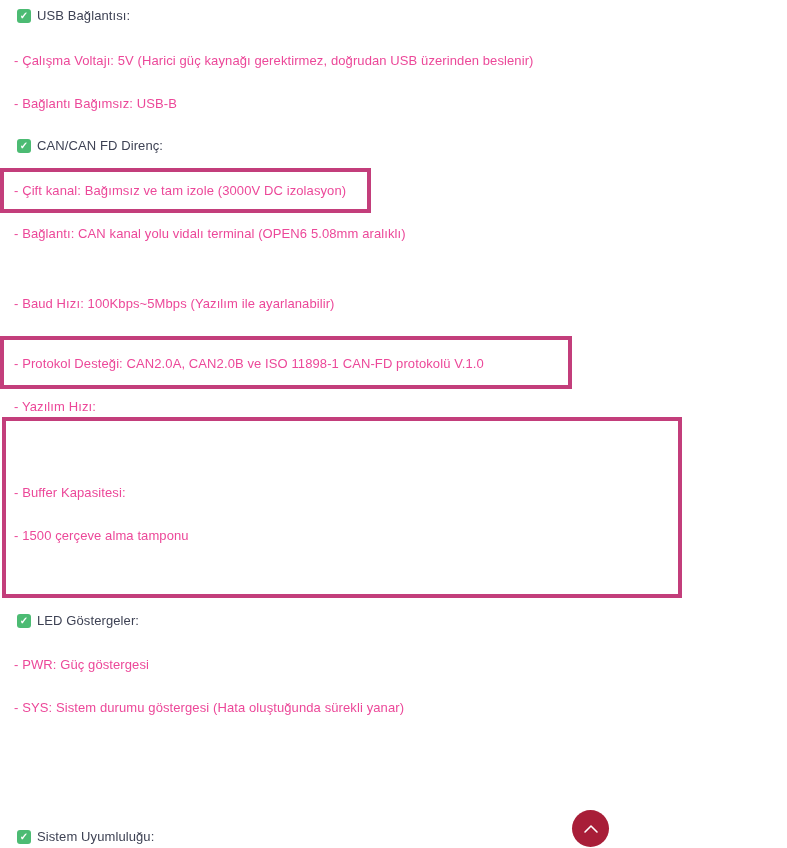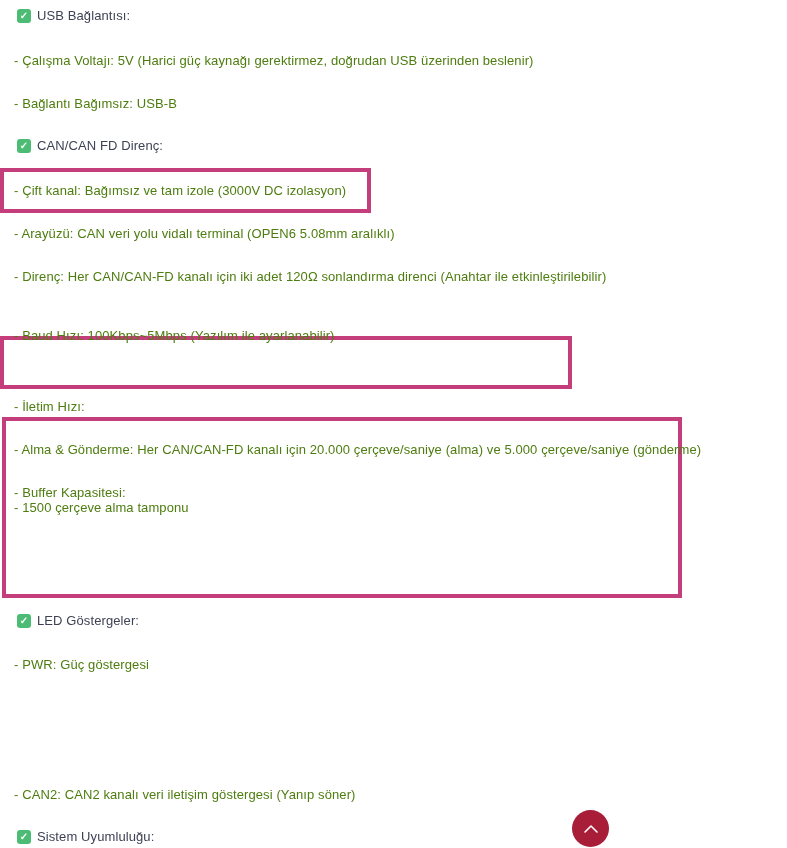--- a/index.html
+++ b/index.html
@@ -11,21 +11,21 @@
     height: 848px;
     background: #ffffff;
     overflow: hidden;
     color: #3e4254;
   }
   .spec-line {
     position: absolute;
     left: 14px;
     font-size: 13px;
     line-height: 16px;
-    color: #4d7c0f;
+    color: #ec4899;
     letter-spacing: 0.1px;
     white-space: pre;
   }
   .spec-header {
     position: absolute;
     left: 17px;
     display: flex;
     align-items: center;
     gap: 6px;
     font-size: 13px;
@@ -87,34 +87,33 @@
     <span>USB Bağlantısı:</span>
   </div>
   <div class="spec-line" style="top:53px">- Çalışma Voltajı: 5V (Harici güç kaynağı gerektirmez, doğrudan USB üzerinden beslenir)</div>
   <div class="spec-line" style="top:96px">- Bağlantı Bağımsız: USB-B</div>
 
   <div class="spec-header" style="top:138px">
     <span class="check-icon">✓</span>
     <span>CAN/CAN FD Direnç:</span>
   </div>
   <div class="spec-line" style="top:183px">- Çift kanal: Bağımsız ve tam izole (3000V DC izolasyon)</div>
-  <div class="spec-line" style="top:226px">- Arayüzü: CAN veri yolu vidalı terminal (OPEN6 5.08mm aralıklı)</div>
-  <div class="spec-line" style="top:269px">- Direnç: Her CAN/CAN-FD kanalı için iki adet 120Ω sonlandırma direnci (Anahtar ile etkinleştirilebilir)</div>
-  <div class="spec-line" style="top:328px">- Baud Hızı: 100Kbps~5Mbps (Yazılım ile ayarlanabilir)</div>
-  <div class="spec-line" style="top:399px">- İletim Hızı:</div>
-  <div class="spec-line" style="top:442px">- Alma &amp; Gönderme: Her CAN/CAN-FD kanalı için 20.000 çerçeve/saniye (alma) ve 5.000 çerçeve/saniye (gönderme)</div>
+  <div class="spec-line" style="top:226px">- Bağlantı: CAN kanal yolu vidalı terminal (OPEN6 5.08mm aralıklı)</div>
+  <div class="spec-line" style="top:296px">- Baud Hızı: 100Kbps~5Mbps (Yazılım ile ayarlanabilir)</div>
+  <div class="spec-line" style="top:356px">- Protokol Desteği: CAN2.0A, CAN2.0B ve ISO 11898-1 CAN-FD protokolü V.1.0</div>
+  <div class="spec-line" style="top:399px">- Yazılım Hızı:</div>
   <div class="spec-line" style="top:485px">- Buffer Kapasitesi:</div>
-  <div class="spec-line" style="top:500px">- 1500 çerçeve alma tamponu</div>
+  <div class="spec-line" style="top:528px">- 1500 çerçeve alma tamponu</div>
 
   <div class="spec-header" style="top:613px">
     <span class="check-icon">✓</span>
     <span>LED Göstergeler:</span>
   </div>
   <div class="spec-line" style="top:657px">- PWR: Güç göstergesi</div>
-  <div class="spec-line" style="top:787px">- CAN2: CAN2 kanalı veri iletişim göstergesi (Yanıp söner)</div>
+  <div class="spec-line" style="top:700px">- SYS: Sistem durumu göstergesi (Hata oluştuğunda sürekli yanar)</div>
 
   <div class="spec-header" style="top:829px">
     <span class="check-icon">✓</span>
     <span>Sistem Uyumluluğu:</span>
   </div>
 
   <button class="scroll-top-btn">
     <svg width="16" height="10" viewBox="0 0 16 10">
       <polyline points="2,8 8,2 14,8" fill="none" stroke="#ffffff" stroke-width="1.6" stroke-linecap="round" stroke-linejoin="round"></polyline>
     </svg>

